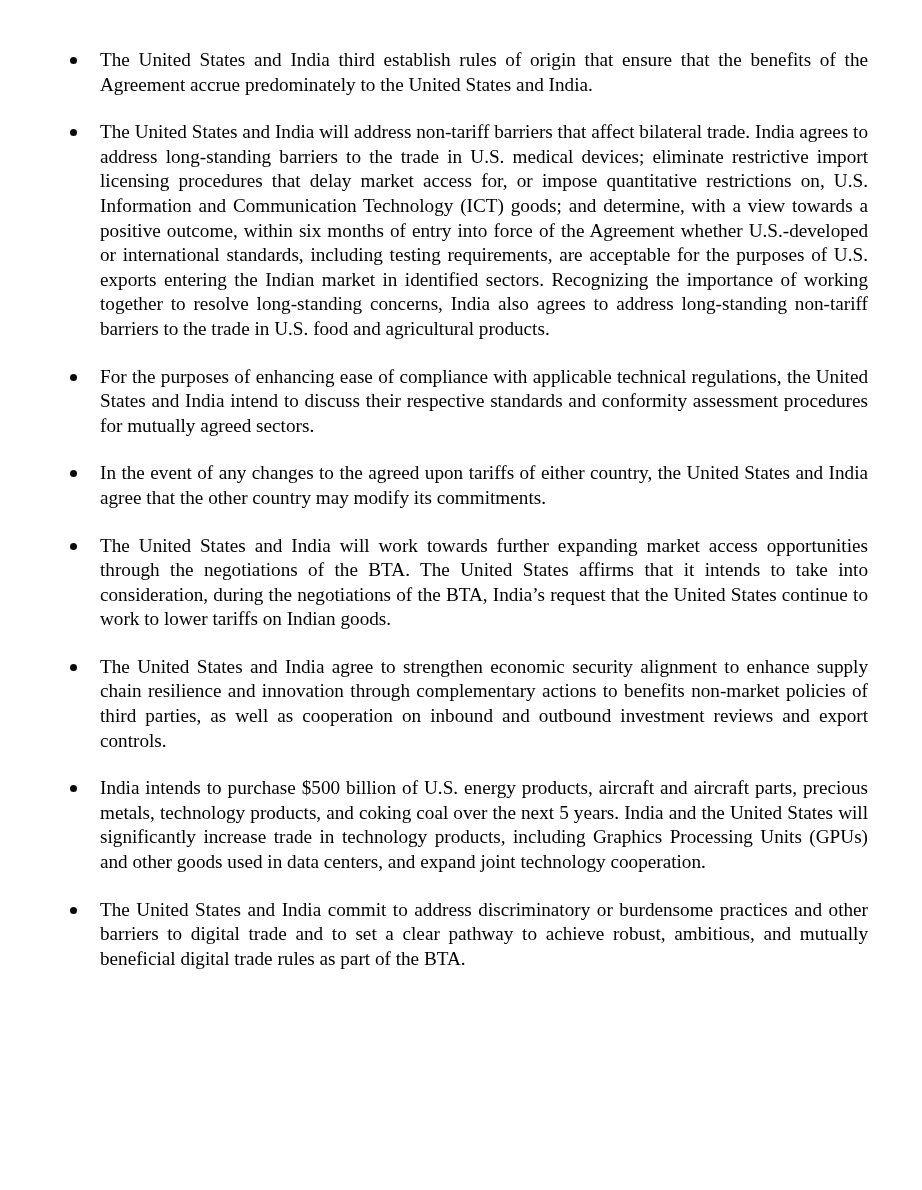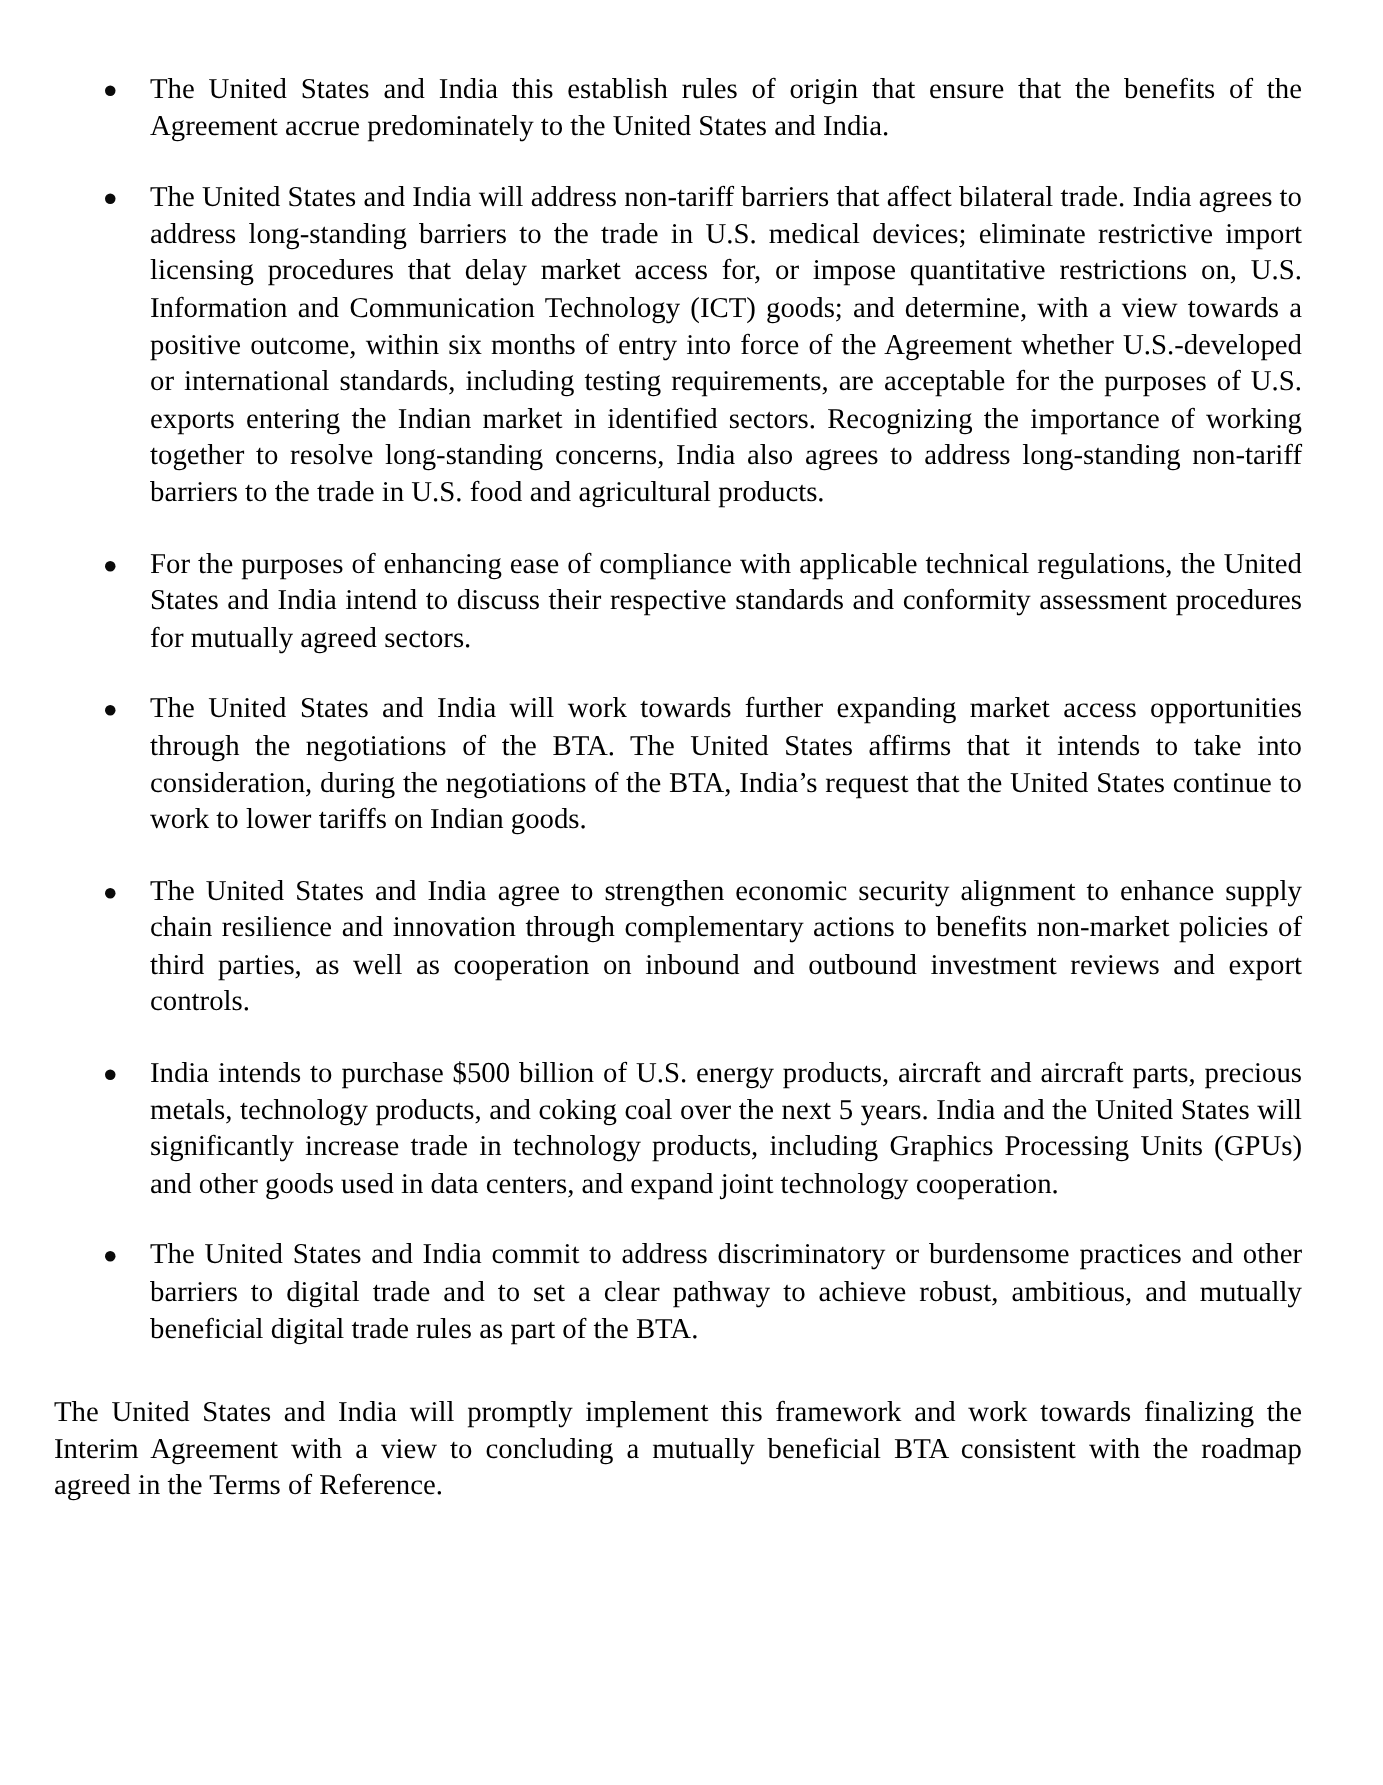--- a/index.html
+++ b/index.html
@@ -76,33 +76,37 @@
 </head>
 <body>
 
 <div class="page">
   <div class="doc-body">
 
     <ul class="bullet-list">
 
       <li class="bullet-item">
         <span class="bullet-marker"></span>
-        <span class="bullet-text">The United States and India this establish rules of origin that ensure that the benefits of the Agreement accrue predominately to the United States and India.</span>
+        <span class="bullet-text">The United States and India third establish rules of origin that ensure that the benefits of the Agreement accrue predominately to the United States and India.</span>
       </li>
 
       <li class="bullet-item">
         <span class="bullet-marker"></span>
         <span class="bullet-text">The United States and India will address non-tariff barriers that affect bilateral trade. India agrees to address long-standing barriers to the trade in U.S. medical devices; eliminate restrictive import licensing procedures that delay market access for, or impose quantitative restrictions on, U.S. Information and Communication Technology (ICT) goods; and determine, with a view towards a positive outcome, within six months of entry into force of the Agreement whether U.S.-developed or international standards, including testing requirements, are acceptable for the purposes of U.S. exports entering the Indian market in identified sectors. Recognizing the importance of working together to resolve long-standing concerns, India also agrees to address long-standing non-tariff barriers to the trade in U.S. food and agricultural products.</span>
       </li>
 
       <li class="bullet-item">
         <span class="bullet-marker"></span>
         <span class="bullet-text">For the purposes of enhancing ease of compliance with applicable technical regulations, the United States and India intend to discuss their respective standards and conformity assessment procedures for mutually agreed sectors.</span>
       </li>
 
+      <li class="bullet-item">
+        <span class="bullet-marker"></span>
+        <span class="bullet-text">In the event of any changes to the agreed upon tariffs of either country, the United States and India agree that the other country may modify its commitments.</span>
+      </li>
 
       <li class="bullet-item">
         <span class="bullet-marker"></span>
         <span class="bullet-text">The United States and India will work towards further expanding market access opportunities through the negotiations of the BTA. The United States affirms that it intends to take into consideration, during the negotiations of the BTA, India’s request that the United States continue to work to lower tariffs on Indian goods.</span>
       </li>
 
       <li class="bullet-item">
         <span class="bullet-marker"></span>
         <span class="bullet-text">The United States and India agree to strengthen economic security alignment to enhance supply chain resilience and innovation through complementary actions to benefits non-market policies of third parties, as well as cooperation on inbound and outbound investment reviews and export controls.</span>
       </li>
@@ -112,16 +116,15 @@
         <span class="bullet-text">India intends to purchase $500 billion of U.S. energy products, aircraft and aircraft parts, precious metals, technology products, and coking coal over the next 5 years. India and the United States will significantly increase trade in technology products, including Graphics Processing Units (GPUs) and other goods used in data centers, and expand joint technology cooperation.</span>
       </li>
 
       <li class="bullet-item">
         <span class="bullet-marker"></span>
         <span class="bullet-text">The United States and India commit to address discriminatory or burdensome practices and other barriers to digital trade and to set a clear pathway to achieve robust, ambitious, and mutually beneficial digital trade rules as part of the BTA.</span>
       </li>
 
     </ul>
 
-    <p class="closing-paragraph">The United States and India will promptly implement this framework and work towards finalizing the Interim Agreement with a view to concluding a mutually beneficial BTA consistent with the roadmap agreed in the Terms of Reference.</p>
 
   </div>
 </div>
 
 </body></html>

